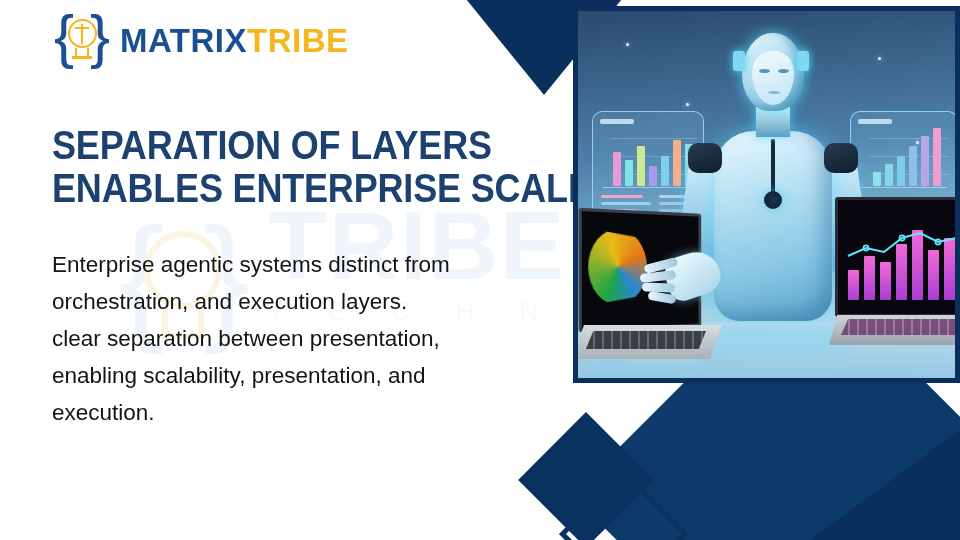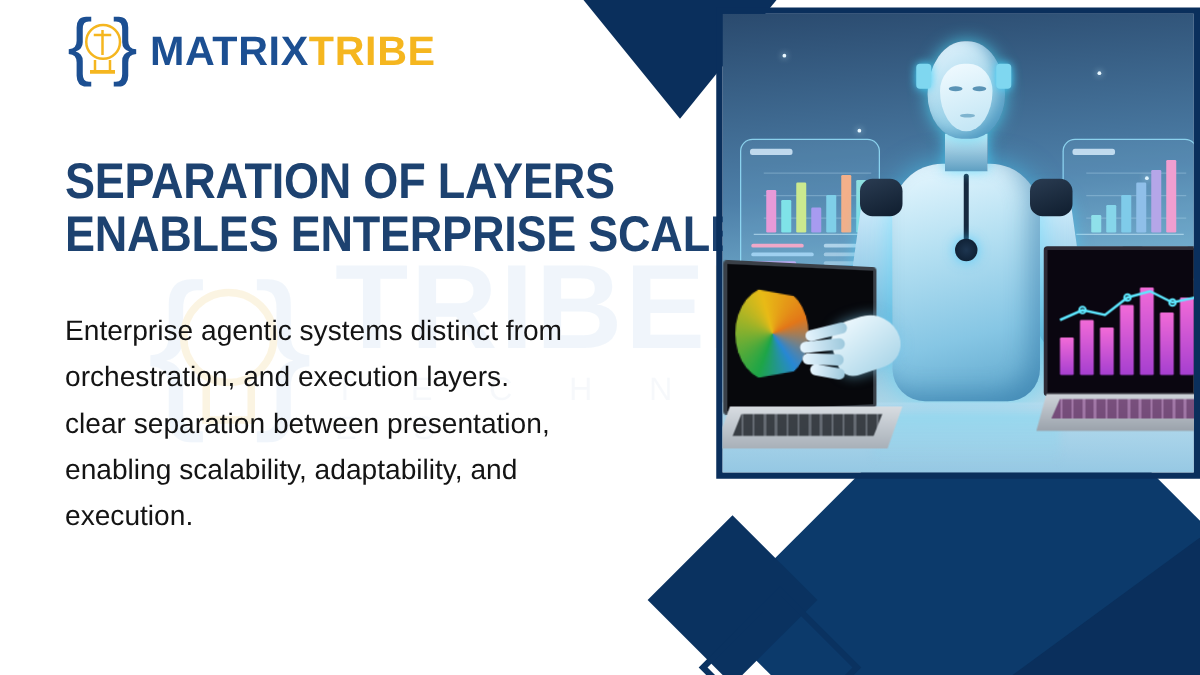--- a/index.html
+++ b/index.html
@@ -245,21 +245,21 @@
 
   <h1 class="headline">
     <span class="ln">SEPARATION OF LAYERS</span>
     <span class="ln">ENABLES ENTERPRISE SCALE</span>
   </h1>
 
   <div class="body-copy">
     <p>Enterprise agentic systems distinct from</p>
     <p>orchestration, and execution layers.</p>
     <p>clear separation between presentation,</p>
-    <p>enabling scalability, adaptability, and</p>
+    <p>enabling scalability, presentation, and</p>
     <p>execution.</p>
   </div>
 
   <div class="photo">
     <div class="ph-inner">
 
       <span class="sparkle" style="left:48px;top:32px"></span>
       <span class="sparkle" style="left:300px;top:46px"></span>
       <span class="sparkle" style="left:108px;top:92px"></span>
       <span class="sparkle" style="left:338px;top:130px"></span>

